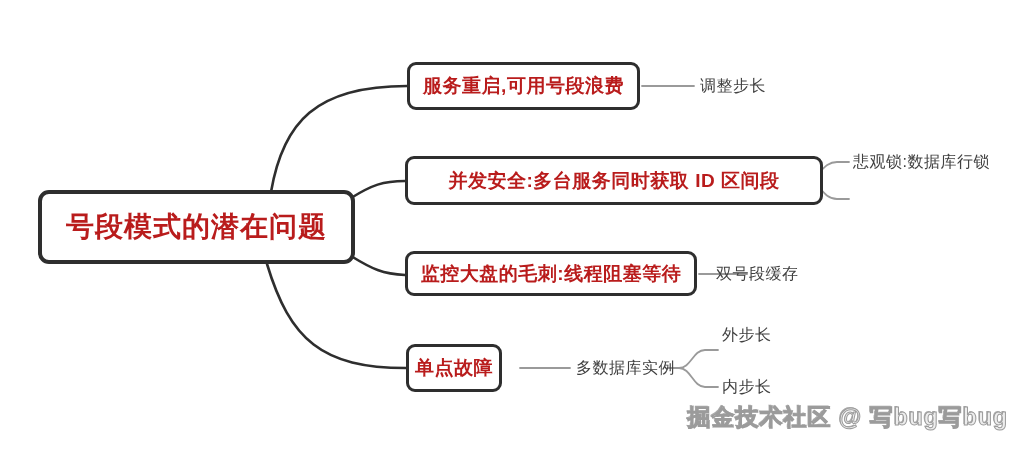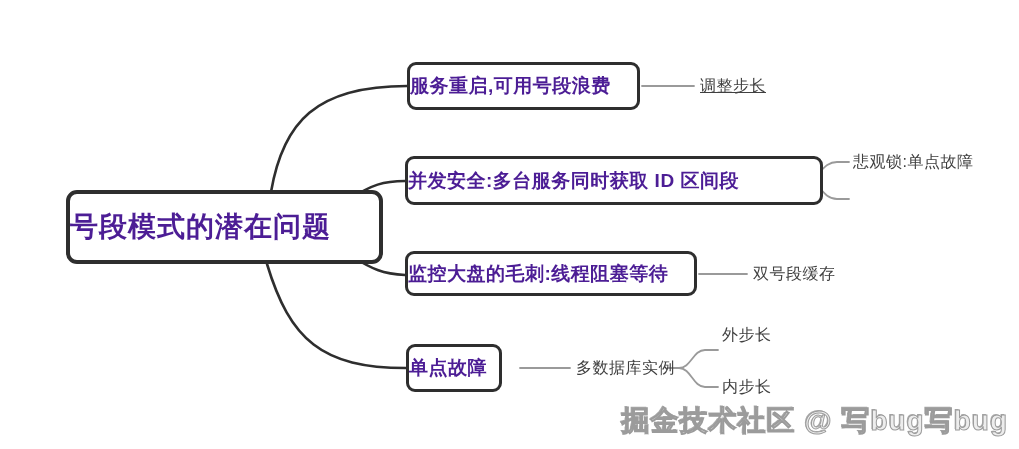--- a/index.html
+++ b/index.html
@@ -20,23 +20,23 @@
   .edge-main { stroke: #2e2e2e; stroke-width: 2.6px; }
   .edge-leaf { stroke: #9a9a9a; stroke-width: 1.8px; }
   .node {
     position: absolute;
     box-sizing: border-box;
     background: #ffffff;
     border: 3px solid #2e2e2e;
     border-radius: 9px;
     display: flex;
     align-items: center;
-    justify-content: flex-start;
+    justify-content: center;
     font-weight: bold;
-    color: #4c1d95;
+    color: #b91c1c;
     font-size: 19px;
     white-space: nowrap;
     letter-spacing: 0.5px;
   }
   .node.root {
     border-width: 4px;
     border-radius: 11px;
     font-size: 28px;
     letter-spacing: 1px;
   }
@@ -45,21 +45,21 @@
     font-size: 16px;
     line-height: 18px;
     color: #404040;
     white-space: nowrap;
     letter-spacing: 0.5px;
   }
   .watermark {
     position: absolute;
     right: 11px;
     top: 402px;
-    font-size: 28px;
+    font-size: 23px;
     font-weight: bold;
     white-space: nowrap;
     color: #ededed;
     -webkit-text-stroke: 1px #9b9b9b;
     text-shadow: 1.5px 1.5px 0 #ffffff, -1px -1px 0 #ababab;
     letter-spacing: 1px;
   }
 </style>
 </head>
 <body>
@@ -77,46 +77,46 @@
     <path class="edge-leaf" d="M 795,180 H 807"></path>
     <path class="edge-leaf" d="M 807,180 C 819,180 822,162 837,162 H 849"></path>
     <path class="edge-leaf" d="M 807,180 C 819,180 822,199 837,199 H 849"></path>
     <path class="edge-leaf" d="M 699,274 H 747"></path>
     <path class="edge-leaf" d="M 520,368 H 570"></path>
     <path class="edge-leaf" d="M 668,368 H 679"></path>
     <path class="edge-leaf" d="M 679,368 C 691,368 693,350 705,350 H 718"></path>
     <path class="edge-leaf" d="M 679,368 C 691,368 693,387 705,387 H 718"></path>
   </svg>
 
-  <div class="node root" style="left:38px; top:190px; width:317px; height:74px;margin-left:28px;">
+  <div class="node root" style="left:38px; top:190px; width:317px; height:74px;">
     <span>号段模式的潜在问题</span>
   </div>
 
   <div class="node" style="left:407px; top:62px; width:233px; height:48px;">
     <span>服务重启,可用号段浪费</span>
   </div>
 
   <div class="node" style="left:405px; top:156px; width:418px; height:49px;">
     <span>并发安全:多台服务同时获取 ID 区间段</span>
   </div>
 
   <div class="node" style="left:405px; top:251px; width:292px; height:45px;">
     <span>监控大盘的毛刺:线程阻塞等待</span>
   </div>
 
   <div class="node" style="left:406px; top:344px; width:96px; height:48px;">
     <span>单点故障</span>
   </div>
 
-  <div class="leaf" style="left:700px; top:77px;text-decoration:underline;">调整步长</div>
+  <div class="leaf" style="left:700px; top:77px;">调整步长</div>
 
-  <div class="leaf" style="left:853px; top:153px;">悲观锁:单点故障</div>
+  <div class="leaf" style="left:853px; top:153px;">悲观锁:数据库行锁</div>
 
 
-  <div class="leaf" style="left:753px; top:265px;">双号段缓存</div>
+  <div class="leaf" style="left:716px; top:265px;">双号段缓存</div>
 
   <div class="leaf" style="left:576px; top:359px;">多数据库实例</div>
 
   <div class="leaf" style="left:722px; top:326px;">外步长</div>
 
   <div class="leaf" style="left:722px; top:378px;text-align:center;">内步长</div>
 
   <div class="watermark">掘金技术社区 @ 写bug写bug</div>
 
 </div>

